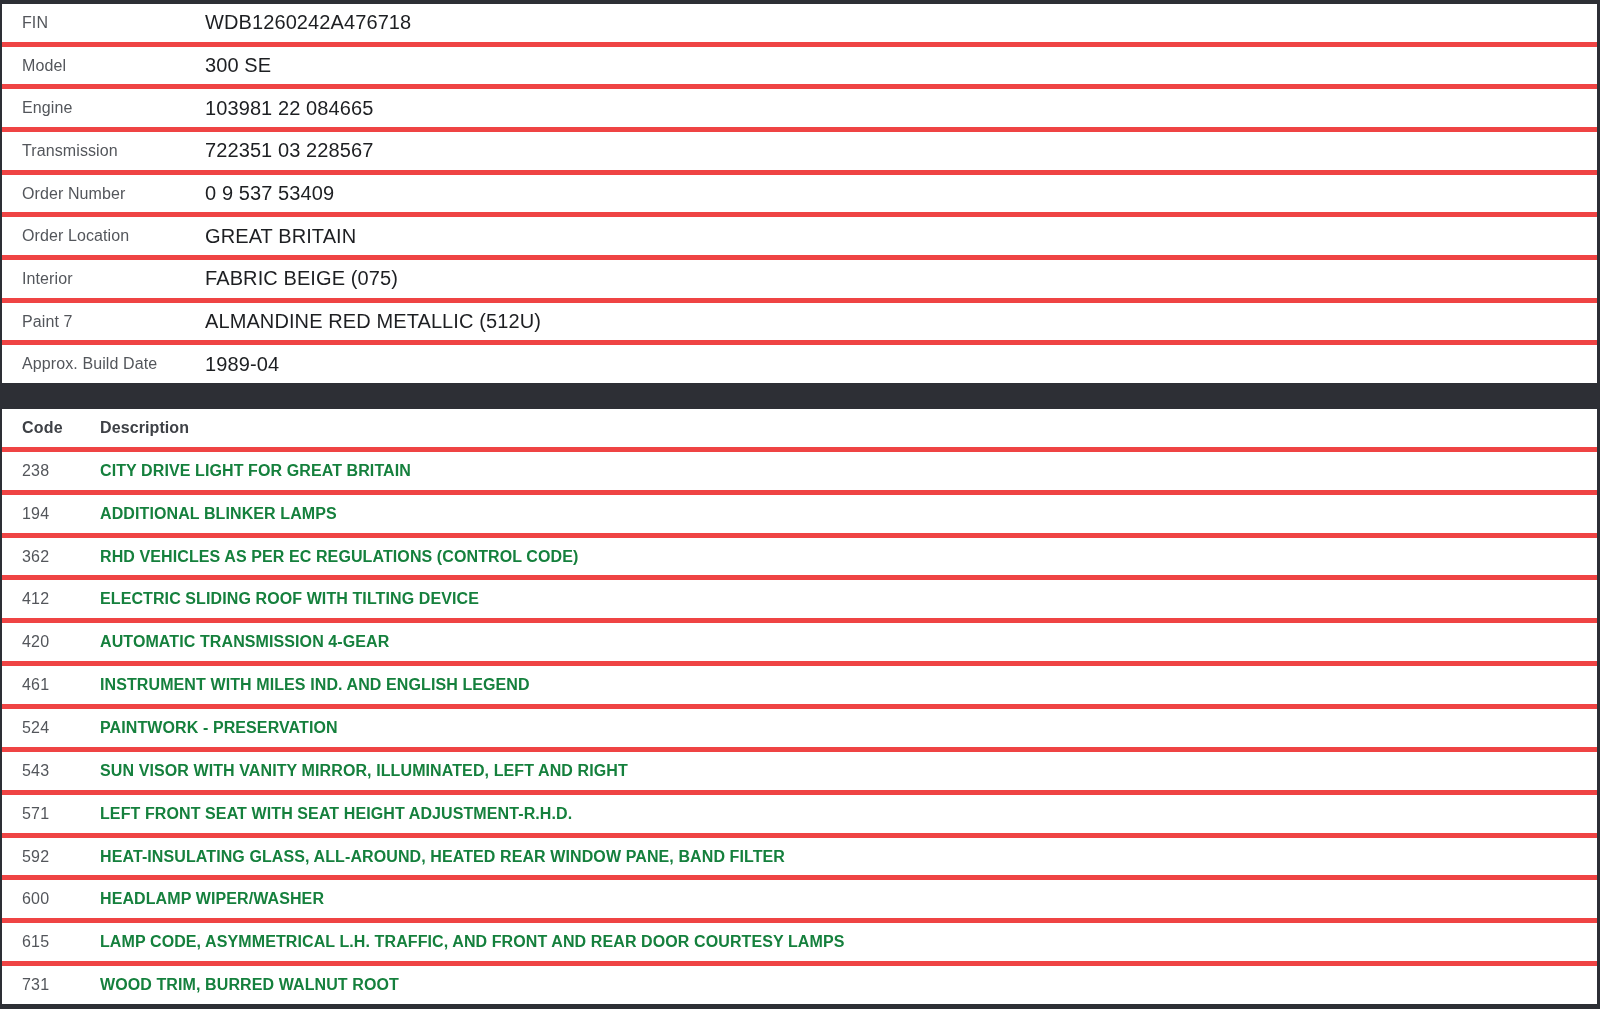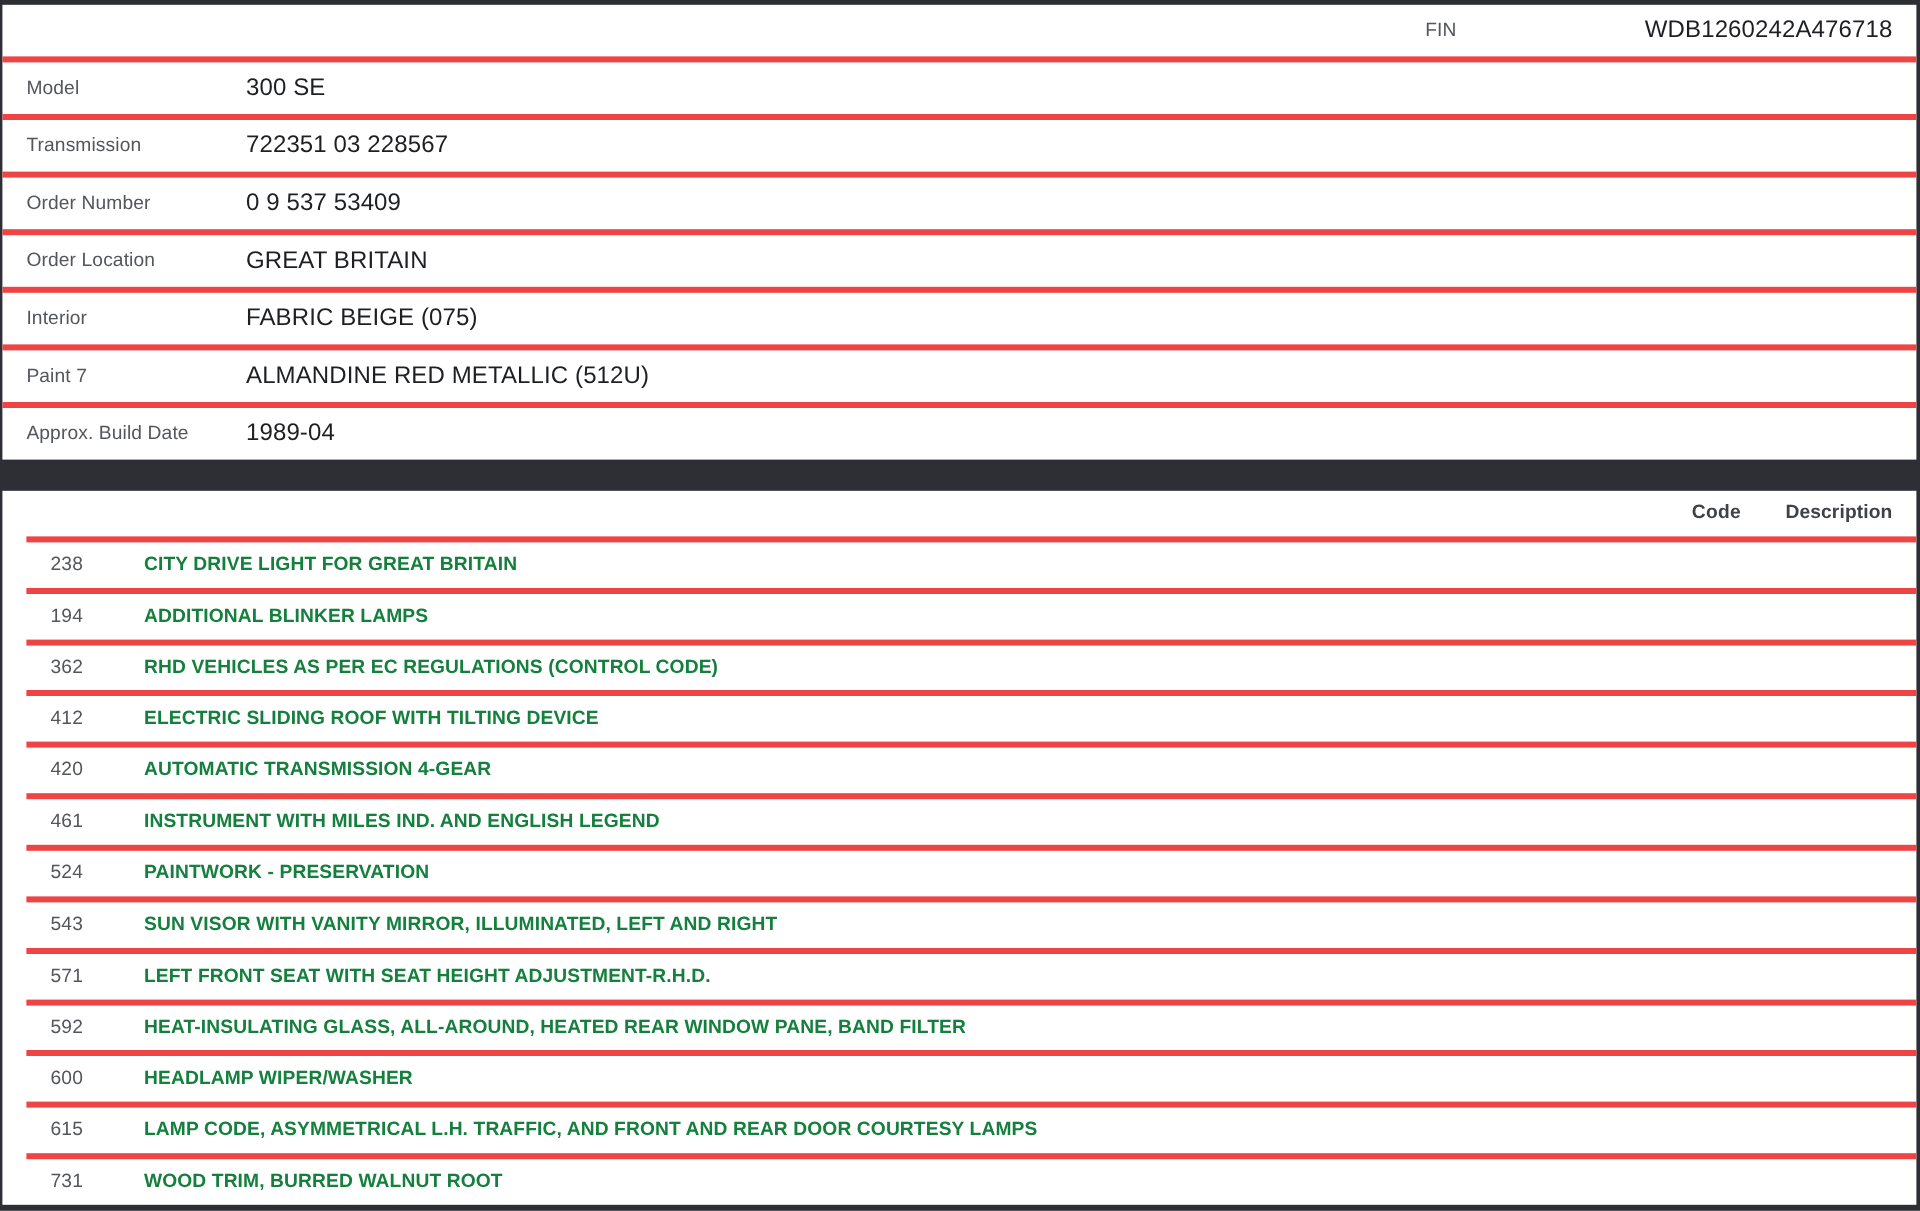--- a/index.html
+++ b/index.html
@@ -25,30 +25,29 @@
   .card-info {
     height: 379px;
     display: flex;
     flex-direction: column;
   }
   .card-codes {
     flex: 1;
     margin-top: 26px;
     display: flex;
     flex-direction: column;
-    padding-left: 20px;
   }
   .row {
     flex: 1;
     display: flex;
     align-items: center;
     padding: 0 20px;
     border-top: 5px solid #ef4444;
   }
-  .row:first-child { border-top: none; justify-content: flex-end; }
+  .row:first-child { border-top: none; }
   .label {
     width: 183px;
     flex-shrink: 0;
     font-size: 16px;
     color: #53565b;
     letter-spacing: 0.1px;
   }
   .value {
     font-size: 20px;
     color: #1d1f22;
@@ -81,20 +80,24 @@
 <div class="page">
 
   <section class="card card-info">
     <div class="row">
       <span class="label">FIN</span>
       <span class="value">WDB1260242A476718</span>
     </div>
     <div class="row">
       <span class="label">Model</span>
       <span class="value">300 SE</span>
+    </div>
+    <div class="row">
+      <span class="label">Engine</span>
+      <span class="value">103981 22 084665</span>
     </div>
     <div class="row">
       <span class="label">Transmission</span>
       <span class="value">722351 03 228567</span>
     </div>
     <div class="row">
       <span class="label">Order Number</span>
       <span class="value">0 9 537 53409</span>
     </div>
     <div class="row">

